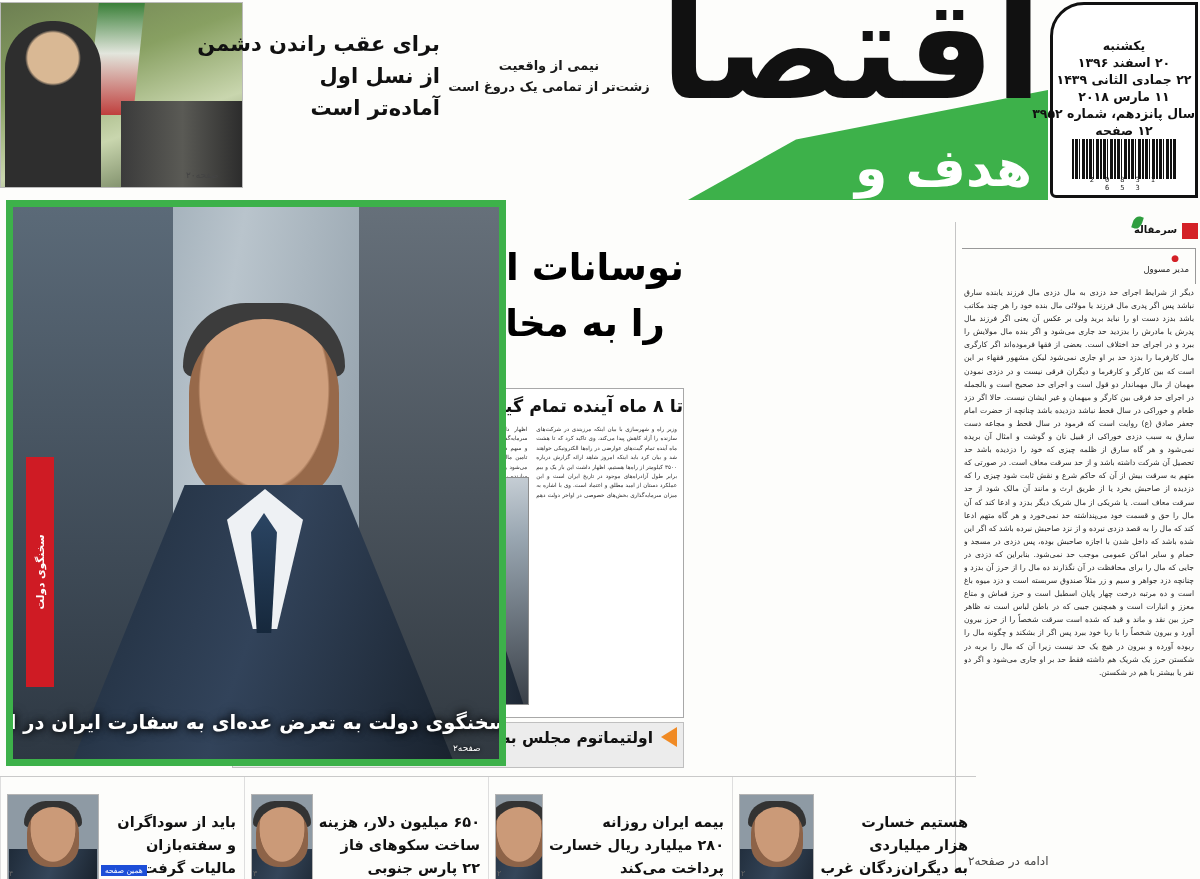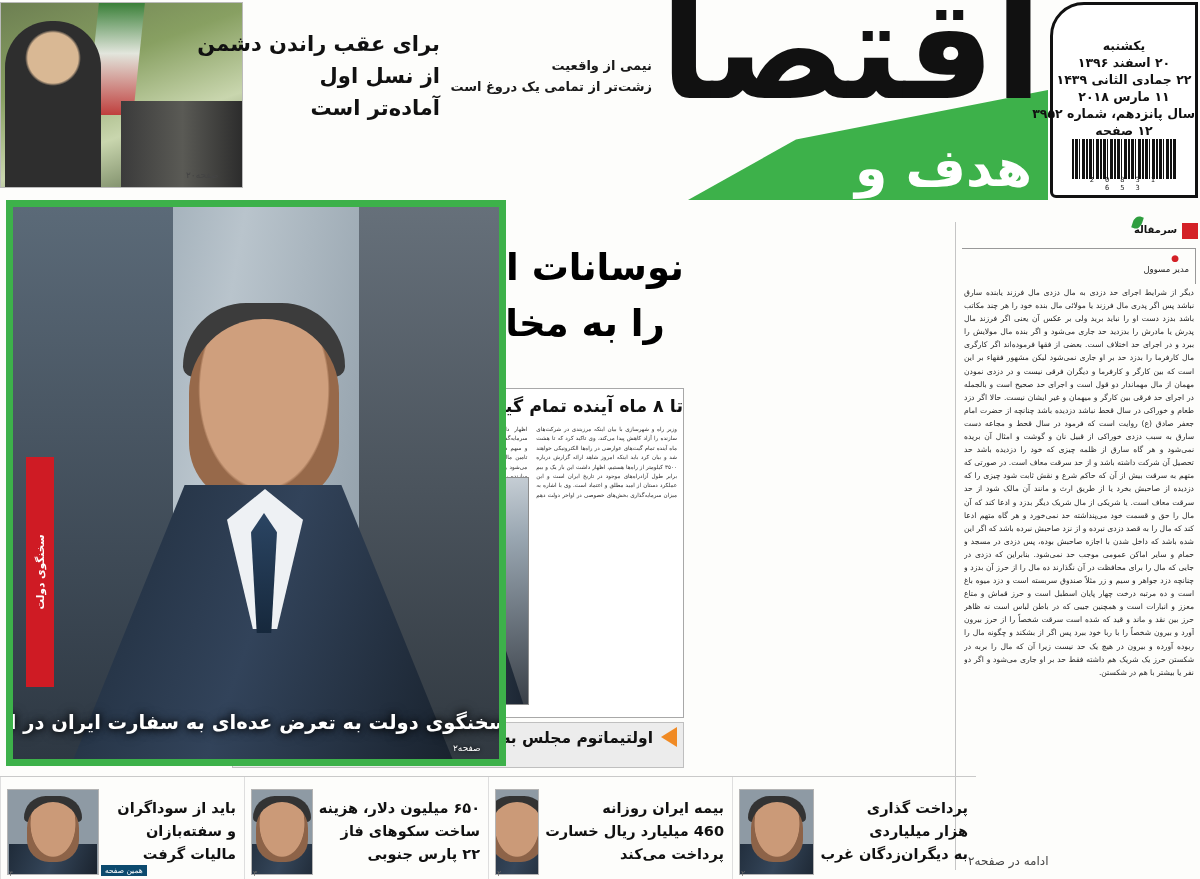--- a/index.html
+++ b/index.html
@@ -70,21 +70,21 @@
     line-height: 1; letter-spacing: -6px;
     white-space: nowrap;
   }
   .logo-sub {
     position: absolute; right: 16px; bottom: 6px;
     font-size: 52px; font-weight: 700; color: #fff;
     line-height: 1; white-space: nowrap;
   }
   .mast-slogan {
     position: absolute; right: 548px; top: 55px;
-    width: 206px; 
+    width: 206px; text-align: center;
     font-size: 13px; line-height: 21px; color: #1a1a1a; font-weight: 600; margin-left: 27px;
   }
 
   .mast-topheadline {
     position: absolute; right: 760px; top: 28px;
     width: 240px; text-align: right;
     font-size: 21px; line-height: 32px; font-weight: 700; color: #111;
   }
   .mast-topheadline div { white-space: nowrap; }
 
@@ -327,21 +327,21 @@
   .bottom-strip {
     position: absolute; left: 0; top: 776px;
     width: 976px; height: 103px;
     border-top: 1px solid #c9c9c9;
     display: flex; flex-direction: row;
   }
   .bn {
     position: relative;
     height: 103px;
     border-left: 1px solid #dedede;
-    display: flex; flex-direction: row; align-items: center;
+    display: flex; flex-direction: row; align-items: flex-end;
     padding: 6px 6px 0 6px;
   }
   .bn-text {
     flex: 1; text-align: right;
     font-size: 14.5px; line-height: 23px; font-weight: 700; color: #111;
     padding-right: 2px;
   }
   .bn-text div { white-space: nowrap; }
   .bn-thumb {
     width: 92px; height: 86px; margin-right: 6px;
@@ -363,21 +363,21 @@
     position: absolute; left: 50%; transform: translateX(-50%);
     bottom: 0; width: 88px; height: 30px;
     background: linear-gradient(110deg,#1f2b39,#35465a,#1a232e);
   }
   .bn-pagetag {
     position: absolute; right: auto; left: 8px; bottom: 2px;
     font-size: 8px; color: #666;
   }
   .bn-badge {
     position: absolute; left: 100px; bottom: 4px;
-    font-size: 7.5px; color: #fff; background: #0c4a6e;
+    font-size: 7.5px; color: #fff; background: #1d4ed8;
     padding: 1px 4px;
   }
 </style>
 </head>
 <body>
 
 <div class="page">
 
   <div class="masthead">
 
@@ -473,36 +473,36 @@
       <div class="ed-author">مدیر مسوول</div>
     </div>
     <div class="ed-body">دیگر از شرایط اجرای حد دزدی به مال دزدی مال فرزند یابنده سارق نباشد پس اگر پدری مال فرزند یا مولائی مال بنده خود را هر چند مکاتب باشد بدزد دست او را نباید برید ولی بر عکس آن یعنی اگر فرزند مال پدرش یا مادرش را بدزدید حد جاری می‌شود و اگر بنده مال مولایش را ببرد و در اجرای حد اختلاف است. بعضی از فقها فرموده‌اند اگر کارگری مال کارفرما را بدزد حد بر او جاری نمی‌شود لیکن مشهور فقهاء بر این است که بین کارگر و کارفرما و دیگران فرقی نیست و در دزدی نمودن مهمان از مال مهماندار دو قول است و اجرای حد صحیح است و بالجمله در اجرای حد فرقی بین کارگر و میهمان و غیر ایشان نیست. حالا اگر دزد طعام و خوراکی در سال قحط نباشد دزدیده باشد چنانچه از حضرت امام جعفر صادق (ع) روایت است که فرمود در سال قحط و مجاعه دست سارق به سبب دزدی خوراکی از قبیل نان و گوشت و امثال آن بریده نمی‌شود و هر گاه سارق از ظلمه چیزی که خود را دزدیده باشد حد تحصیل آن شرکت داشته باشد و از حد سرقت معاف است. در صورتی که متهم به سرقت بیش از آن که حاکم شرع و نقش ثابت شود چیزی را که دزدیده از صاحبش بخرد یا از طریق ارث و مانند آن مالک شود از حد سرقت معاف است. یا شریکی از مال شریک دیگر بدزد و ادعا کند که آن مال را حق و قسمت خود می‌پنداشته حد نمی‌خورد و هر گاه متهم ادعا کند که مال را به قصد دزدی نبرده و از نزد صاحبش نبرده باشد که اگر این شده باشد که داخل شدن با اجازه صاحبش بوده، پس دزدی در مسجد و حمام و سایر اماکن عمومی موجب حد نمی‌شود. بنابراین که دزدی در جایی که مال را برای محافظت در آن نگذارند ده مال را از حرز آن بدزد و چنانچه دزد جواهر و سیم و زر مثلاً صندوق سربسته است و دزد میوه باغ است و ده مرتبه درخت چهار پایان اسطبل است و حرز قماش و متاع معزز و انبارات است و همچنین جیبی که در باطن لباس است نه ظاهر حرز بین نقد و ماند و قید که شده است سرقت شخصاً را از حرز بیرون آورد و بیرون شخصاً را با ربا خود ببرد پس اگر از بشکند و چگونه مال را ربوده آورده و بیرون در هیچ یک حد نیست زیرا آن که مال را بربه در شکستن حرز یک شریک هم داشته فقط حد بر او جاری می‌شود و اگر دو نفر یا بیشتر با هم در شکستن.</div>
     <div class="ed-cont">ادامه در صفحه۲</div>
   </div>
 
   <div class="bottom-strip">
 
     <div class="bn" style="width:244px">
       <div class="bn-text">
-        <div>پرداخت گذاری</div>
+        <div>هستیم خسارت</div>
         <div>هزار میلیاردی</div>
         <div>به دیگران‌زدگان غرب</div>
       </div>
       <div class="bn-thumb">
         <div class="s"></div>
         <div class="h"></div>
         <div class="f"></div>
       </div>
       <div class="bn-pagetag">۲</div>
     </div>
 
     <div class="bn" style="width:244px">
       <div class="bn-text">
         <div>بیمه ایران روزانه</div>
-        <div>460 میلیارد ریال خسارت</div>
+        <div>۲۸۰ میلیارد ریال خسارت</div>
         <div>پرداخت می‌کند</div>
       </div>
       <div class="bn-thumb">
         <div class="s"></div>
         <div class="h"></div>
         <div class="f"></div>
       </div>
       <div class="bn-pagetag">۲</div>
     </div>
 

